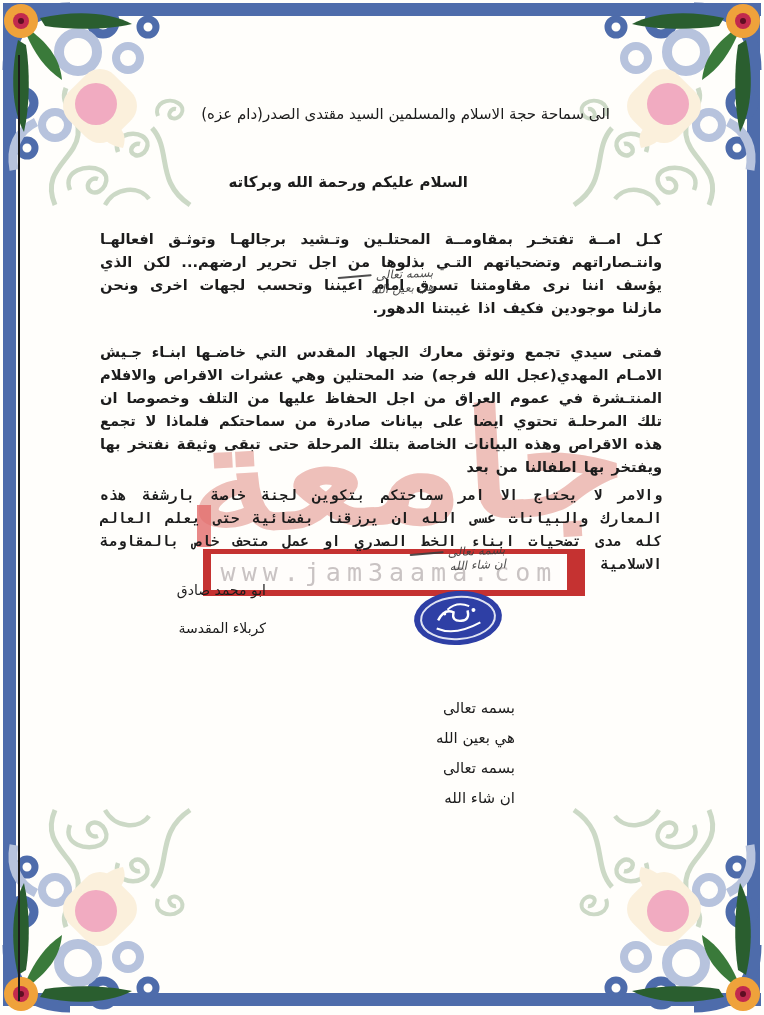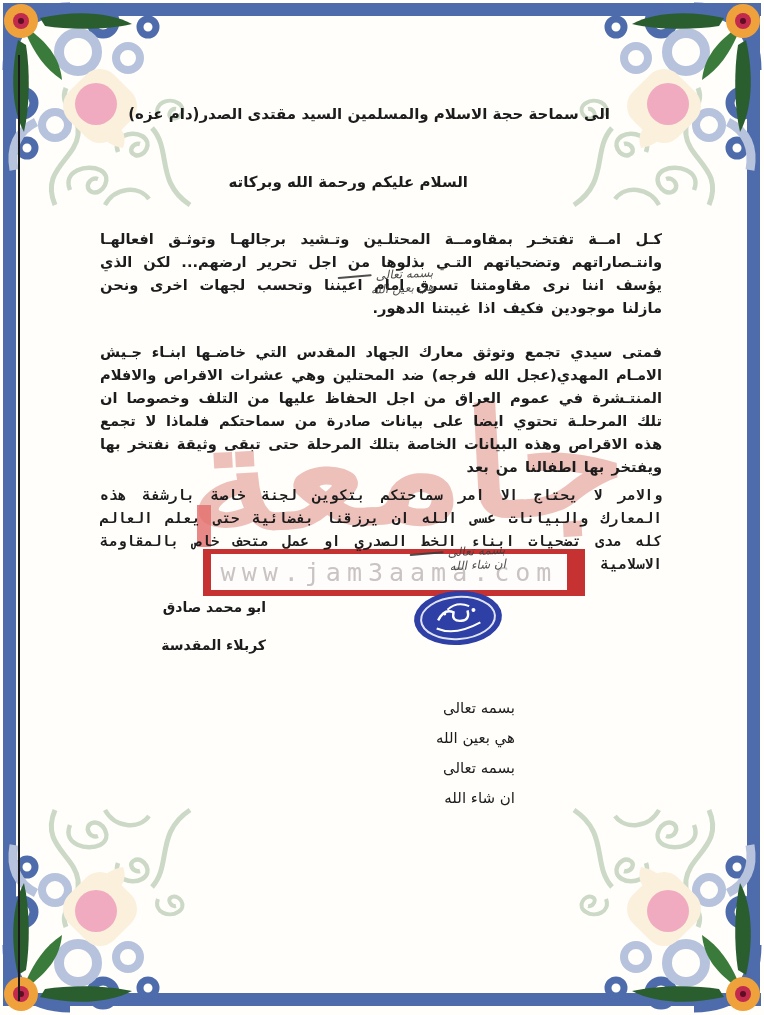--- a/index.html
+++ b/index.html
@@ -32,29 +32,29 @@
     border-style:solid;border-color:#c53231;border-width:5px 18px 6px 8px;
     box-sizing:border-box;display:flex;align-items:center;justify-content:center;
     background:rgba(255,252,252,.6);
   }
   .wm-url{
     font-family:"DejaVu Sans Mono",monospace;font-size:25px;letter-spacing:6px;
     color:#c9c3c3;white-space:nowrap;
   }
   
   .ar{direction:rtl;color:#1c1c1c;}
-  .heading{position:absolute;right:154px;top:105px;font-size:15px;font-weight:bold;z-index:3;}
+  .heading{position:absolute;right:154px;top:105px;font-size:15px;font-weight:normal;z-index:3;}
   .greeting{position:absolute;right:296px;top:173px;font-size:15px;font-weight:bold;z-index:3;}
   .para{
     position:absolute;left:100px;width:562px;z-index:3;
     font-size:14.6px;font-weight:bold;line-height:23px;
     text-align:justify;word-spacing:2px;
   }
   .p1{top:203px;margin-top:24px;} .p2{top:340px;} .p3{top:485px;font-family:Liberation Mono, monospace;}
-  .sig{position:absolute;right:498px;top:597px;z-index:3;text-align:right;font-weight:bold;font-size:14px;}
+  .sig{position:absolute;right:498px;top:580px;z-index:3;text-align:right;font-weight:normal;font-size:14px;}
   .sig div{line-height:20px;}
   .sig .place{margin-top:18px;}
   .closing{position:absolute;right:249px;top:693px;z-index:3;text-align:right;font-size:15px;font-weight:400;}
   .closing div{line-height:30px;}
   
   .note{position:absolute;z-index:4;direction:rtl;color:#3c3c3c;font-size:12px;
         font-style:italic;text-align:right;transform:rotate(-3deg);opacity:.9;}
   .note .l1{display:flex;align-items:center;justify-content:flex-start;gap:4px;}
   .note .stroke{display:inline-block;width:34px;height:2px;background:#3c3c3c;border-radius:2px;transform:rotate(-2deg);}
   .note1{right:330px;top:268px;}

